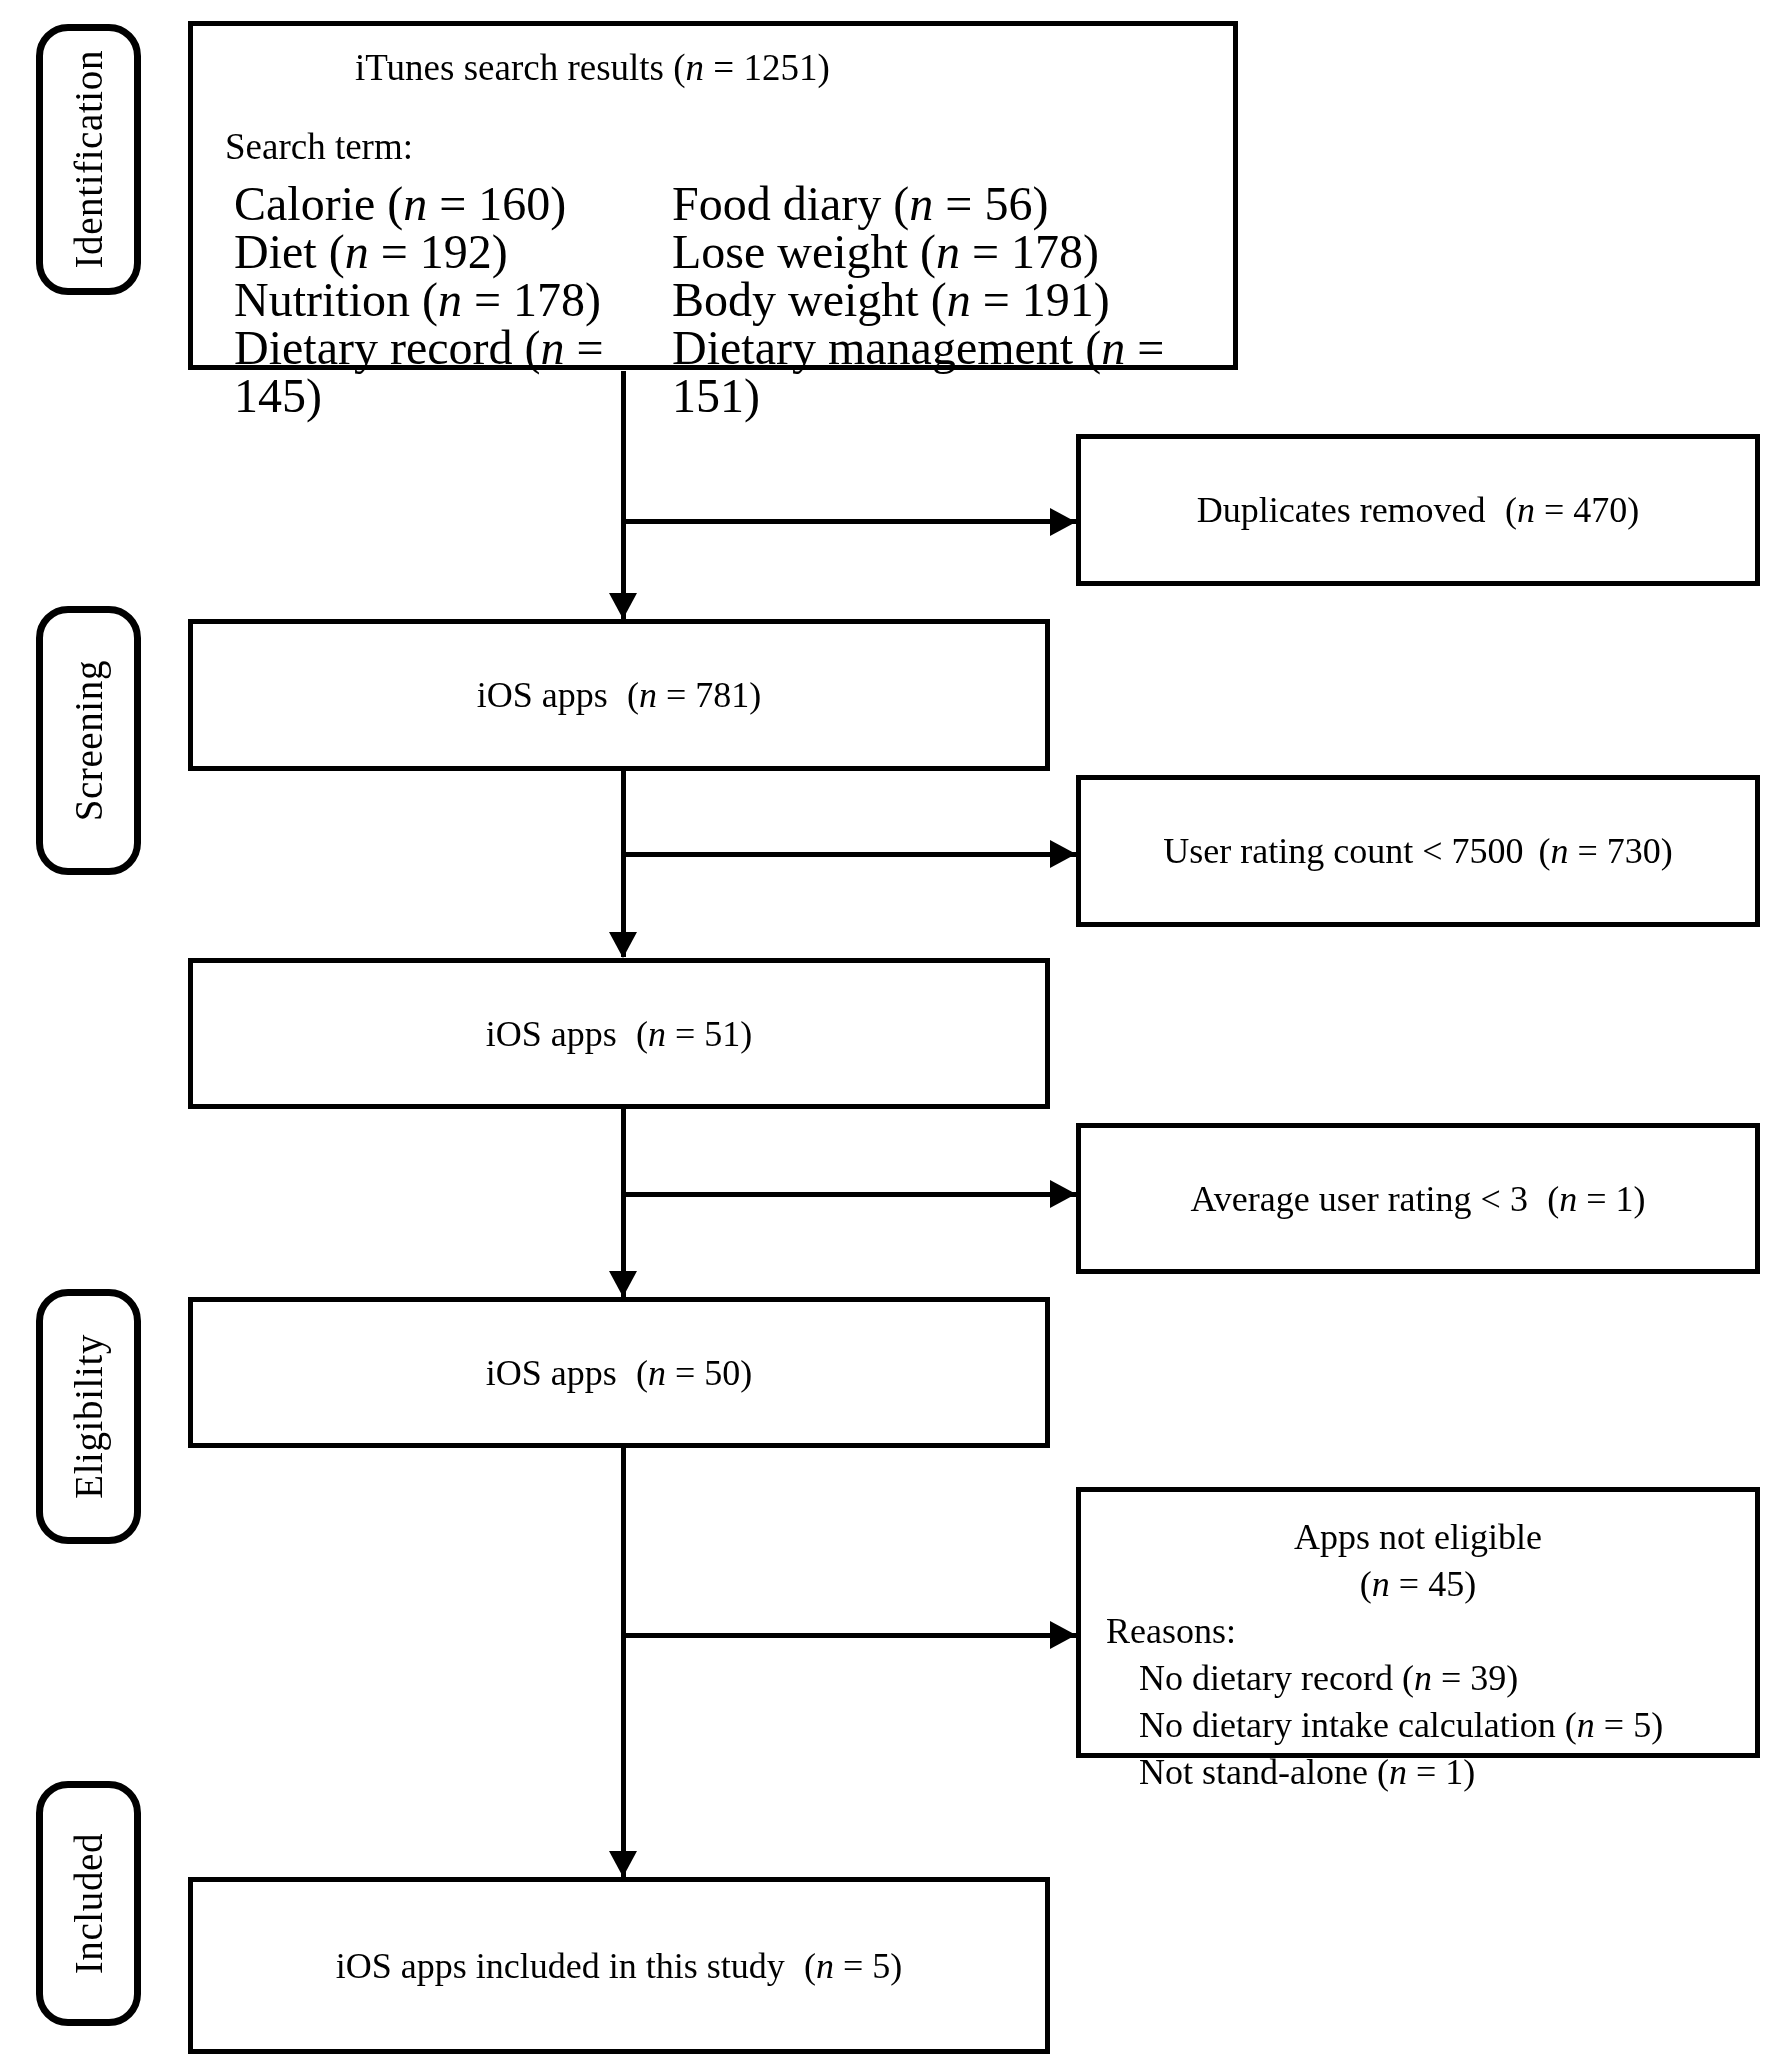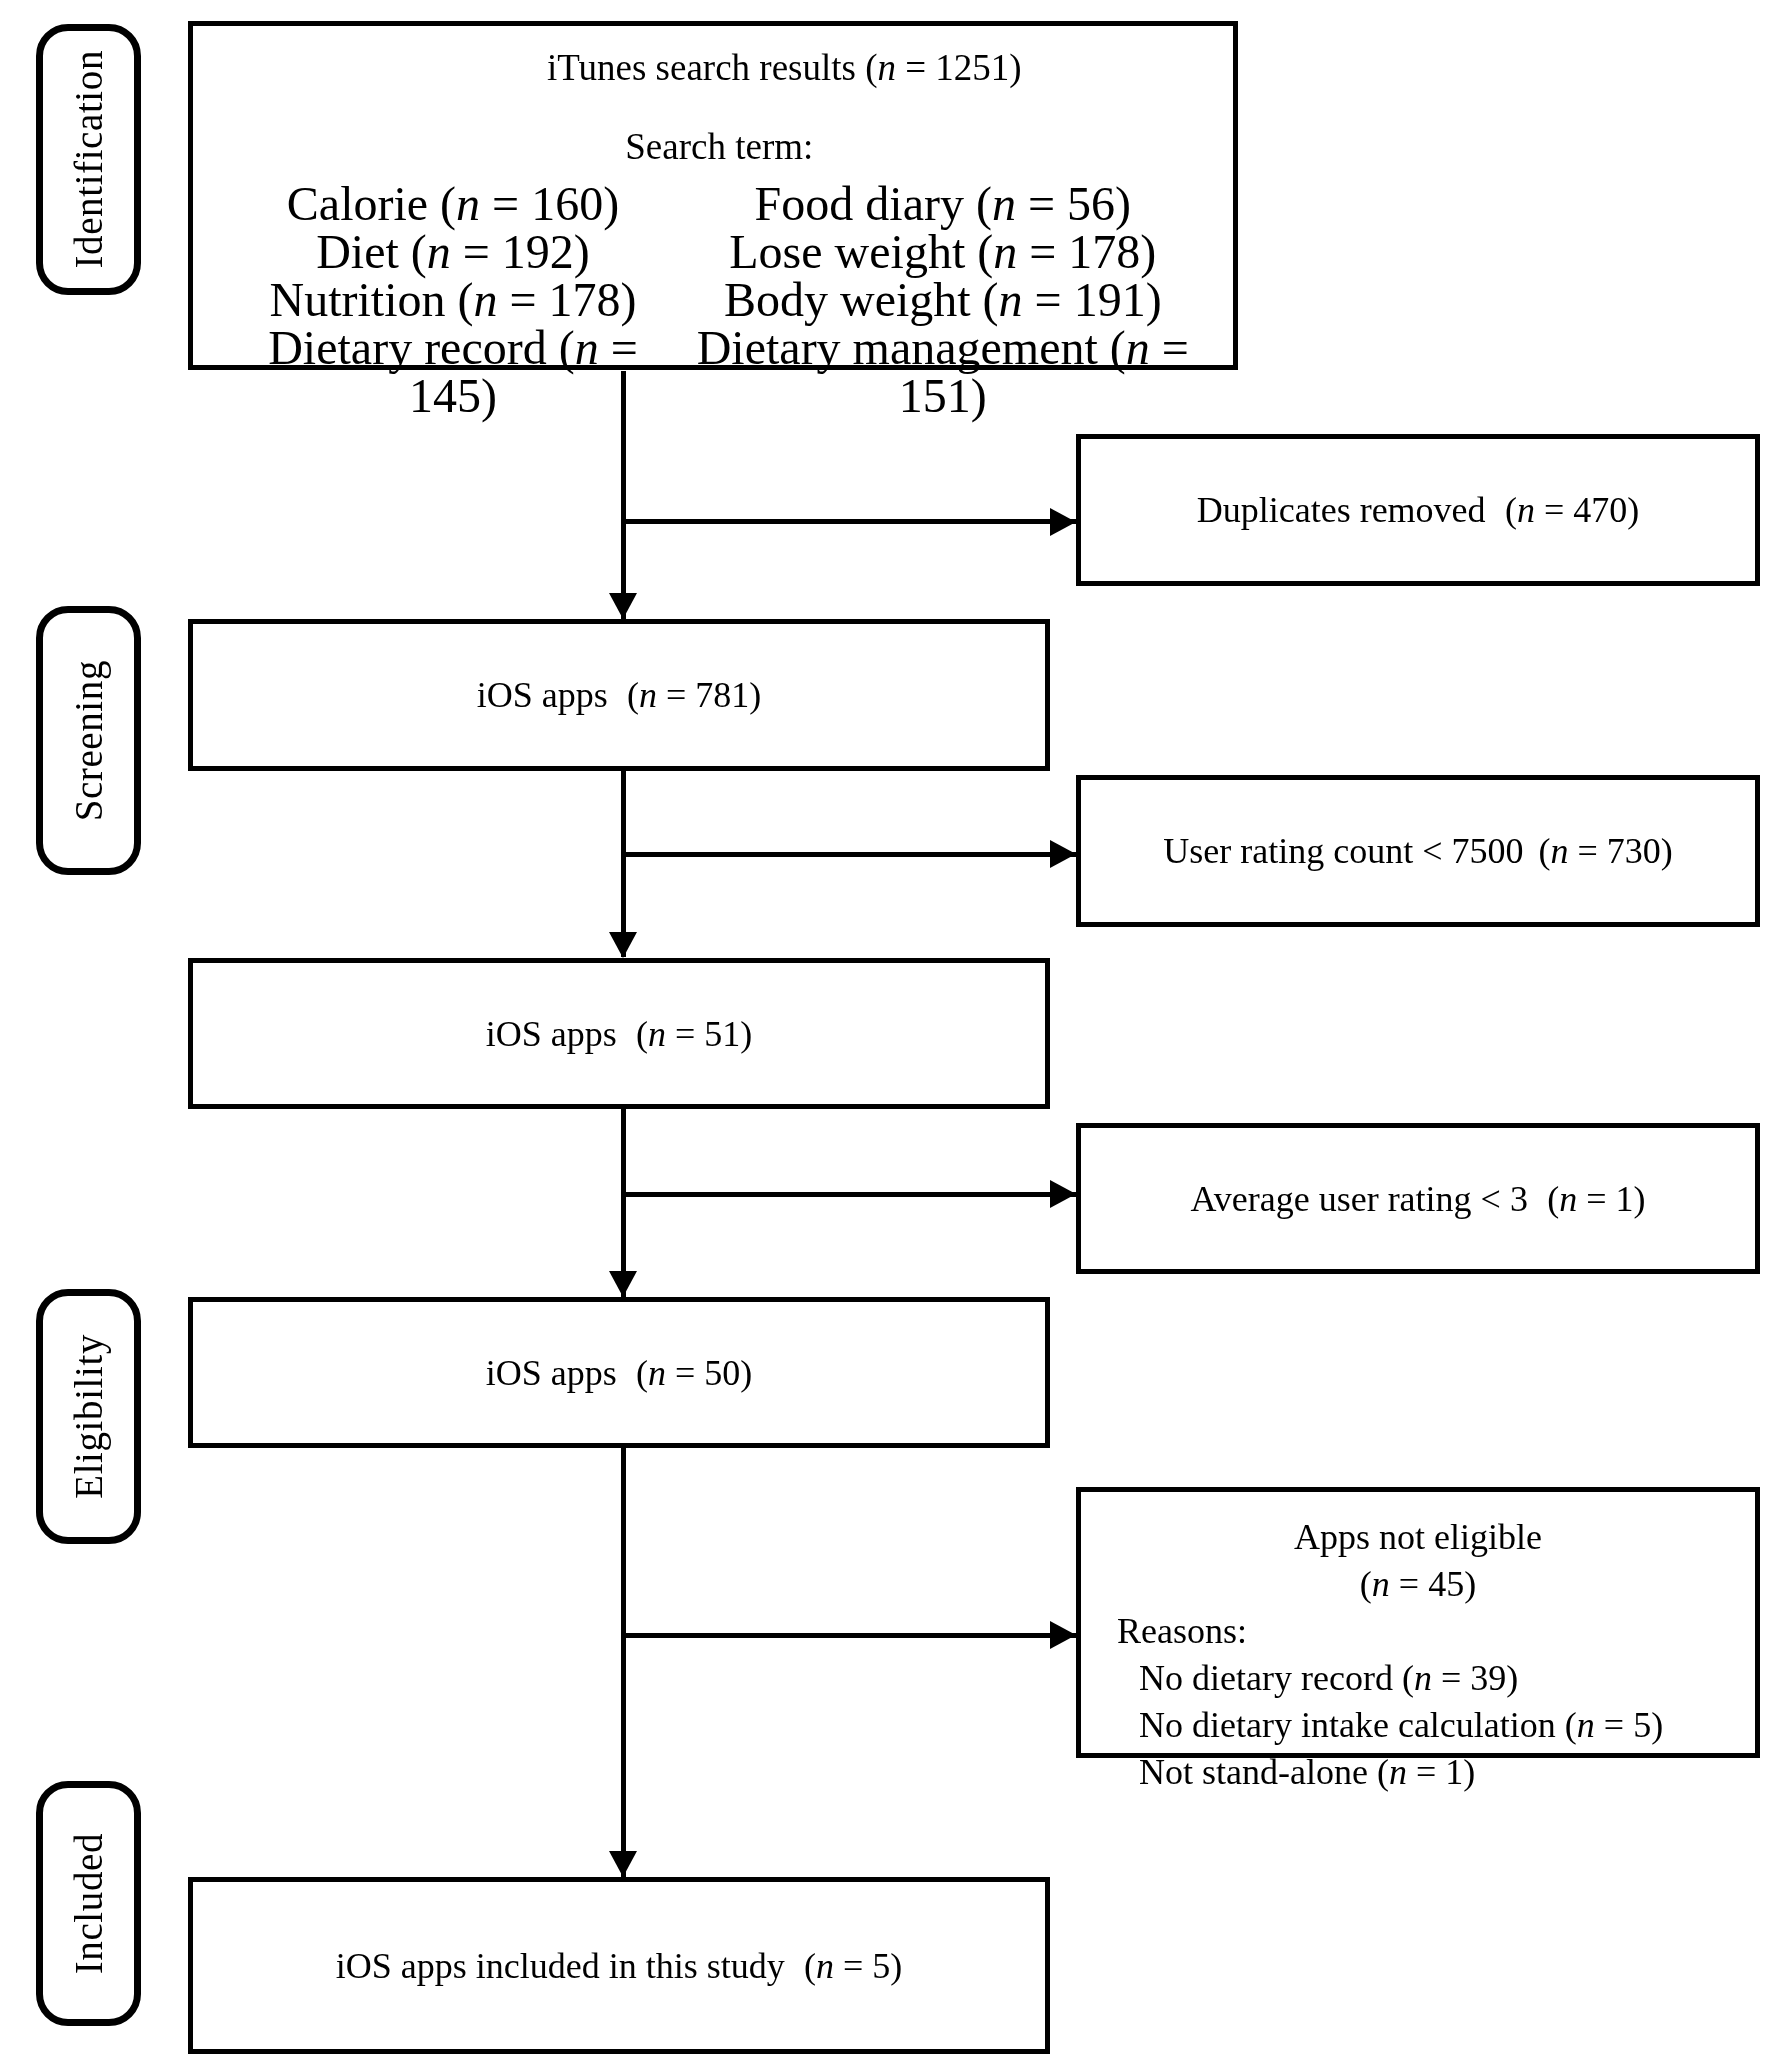--- a/index.html
+++ b/index.html
@@ -56,38 +56,38 @@
     border-top: 26px solid #000;
   }
   .arr-right {
     position: absolute;
     width: 0; height: 0;
     border-top: 14.3px solid transparent;
     border-bottom: 14.3px solid transparent;
     border-left: 26px solid #000;
   }
   
-  #top-box { left: 188px; top: 21.4px; width: 1050px; height: 349px; padding: 23px 19.4px 0 32px; text-align: center; }
+  #top-box { left: 188px; top: 21.4px; width: 1050px; height: 349px; padding: 23px 19.4px 0 32px; }
   #top-box .title { font-size: 37px; line-height: 37px; margin-left: 130px; }
   #top-box .search-label { font-size: 37px; line-height: 37px; margin-top: 42px; }
   #top-box .cols { display: flex; margin-top: 14.3px; margin-left: 9px; }
   #top-box .col { font-size: 48px; line-height: 48px; }
   #top-box .col.left { width: 438px; flex: none; }
   
   #ios-box-1 { left: 188px; top: 619px;  width: 862px; height: 152px; }
   #ios-box-2 { left: 188px; top: 958px; width: 862px; height: 151px; }
   #ios-box-3 { left: 188px; top: 1297px; width: 862px; height: 151px; }
   #included-box { left: 188px; top: 1877px; width: 862px; height: 177px; }
   
   #dup-box    { left: 1076px; top: 434px;  width: 684px; height: 152px; }
   #rating-box { left: 1076px; top: 775px; width: 684px; height: 152px; gap: 15px; }
   #avg-box    { left: 1076px; top: 1123px; width: 684px; height: 151px; }
   #elig-box   { left: 1076px; top: 1487px; width: 684px; height: 271px; padding-top: 22px; font-size: 36px; line-height: 47px; }
   #elig-box .center { text-align: center; }
-  #elig-box .reasons-label { padding-left: 36px; }
+  #elig-box .reasons-label { padding-left: 25px; }
   #elig-box .reason { padding-left: 58px; }
   i { font-style: italic; }
 </style>
 </head>
 <body>
 
 <div id="canvas">
 
   <div class="stage" style="top:24px;height:271px;">
     <span>Identification</span>

